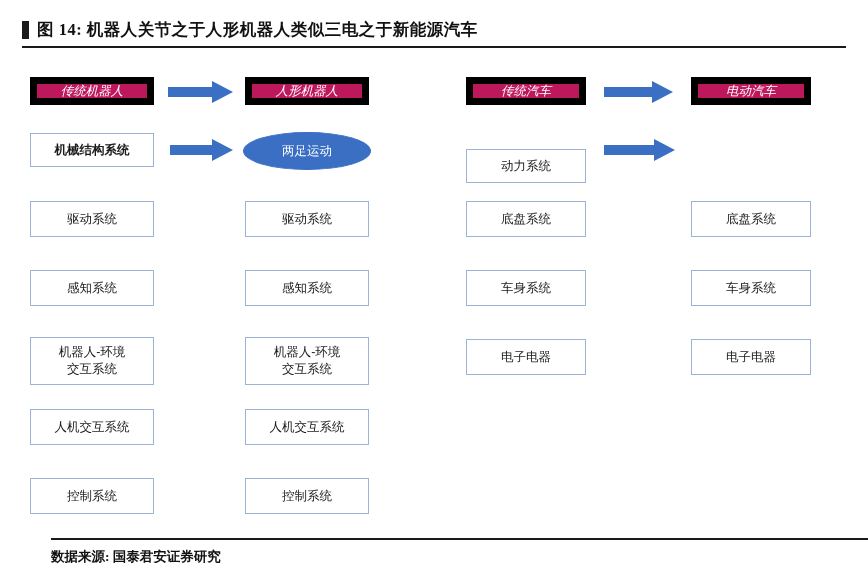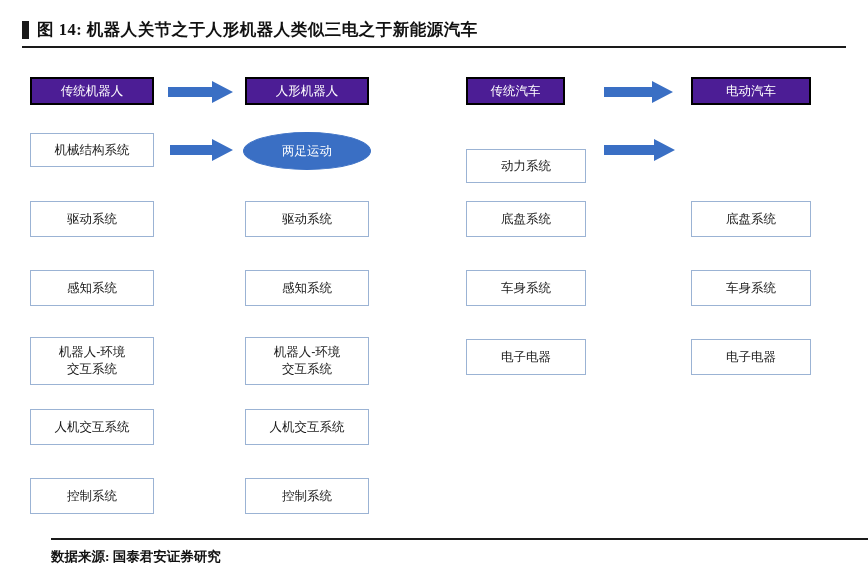--- a/index.html
+++ b/index.html
@@ -70,23 +70,24 @@
     font-size: 12.5px;
     line-height: 1.35;
     white-space: pre-line;
   }
   .node.outline {
     background: #ffffff;
     border: 1px solid #9bb3d4;
     color: #1b1b1b;
   }
   .node.filled {
-    background: #4c1d95;
-    border: 2px solid #000000;
+    background: #be185d;
+    border: 7px solid #000000;
     color: #ffffff;
+    font-style: italic;
   }
   .node.ellipse {
     background: #3a6fc4;
     border: 1px solid #3a6fc4;
     color: #ffffff;
     border-radius: 50%;
     font-weight: normal;
   }
   
   .arrow {
@@ -99,41 +100,41 @@
 
 <div class="page">
 
   <div class="title-bar">
     <span class="title-mark"></span>
     <span class="title-text">图 14:  机器人关节之于人形机器人类似三电之于新能源汽车</span>
   </div>
 
   <div class="node filled" style="left:30px; top:77px; width:124px; height:28px;">传统机器人</div>
 
-  <div class="node outline" style="left:30px; top:133px; width:124px; height:34px;">机械结构系统</div>
+  <div class="node outline" style="left:30px; top:133px; width:124px; height:34px;font-weight:bold;">机械结构系统</div>
 
   <div class="node outline" style="left:30px; top:201px; width:124px; height:36px;">驱动系统</div>
   <div class="node outline" style="left:30px; top:270px; width:124px; height:36px;">感知系统</div>
   <div class="node outline" style="left:30px; top:337px; width:124px; height:48px;">机器人-环境
 交互系统</div>
   <div class="node outline" style="left:30px; top:409px; width:124px; height:36px;">人机交互系统</div>
   <div class="node outline" style="left:30px; top:478px; width:124px; height:36px;">控制系统</div>
 
   <div class="node ellipse" style="left:243px; top:132px; width:128px; height:38px;">两足运动</div>
 
   <div class="node filled" style="left:245px; top:77px; width:124px; height:28px;">人形机器人</div>
 
   <div class="node outline" style="left:245px; top:201px; width:124px; height:36px;">驱动系统</div>
   <div class="node outline" style="left:245px; top:270px; width:124px; height:36px;">感知系统</div>
   <div class="node outline" style="left:245px; top:337px; width:124px; height:48px;">机器人-环境
 交互系统</div>
   <div class="node outline" style="left:245px; top:409px; width:124px; height:36px;">人机交互系统</div>
   <div class="node outline" style="left:245px; top:478px; width:124px; height:36px;">控制系统</div>
 
-  <div class="node filled" style="left:466px; top:77px; width:99px; height:28px;">传统汽车</div>
+  <div class="node filled" style="left:466px; top:77px; width:120px; height:28px;">传统汽车</div>
 
   <div class="node outline" style="left:466px; top:133px; width:120px; height:34px;margin-top:16px;">动力系统</div>
 
   <div class="node outline" style="left:466px; top:201px; width:120px; height:36px;">底盘系统</div>
   <div class="node outline" style="left:466px; top:270px; width:120px; height:36px;">车身系统</div>
   <div class="node outline" style="left:466px; top:339px; width:120px; height:36px;">电子电器</div>
 
   <div class="node filled" style="left:691px; top:77px; width:120px; height:28px;">电动汽车</div>
 
 

